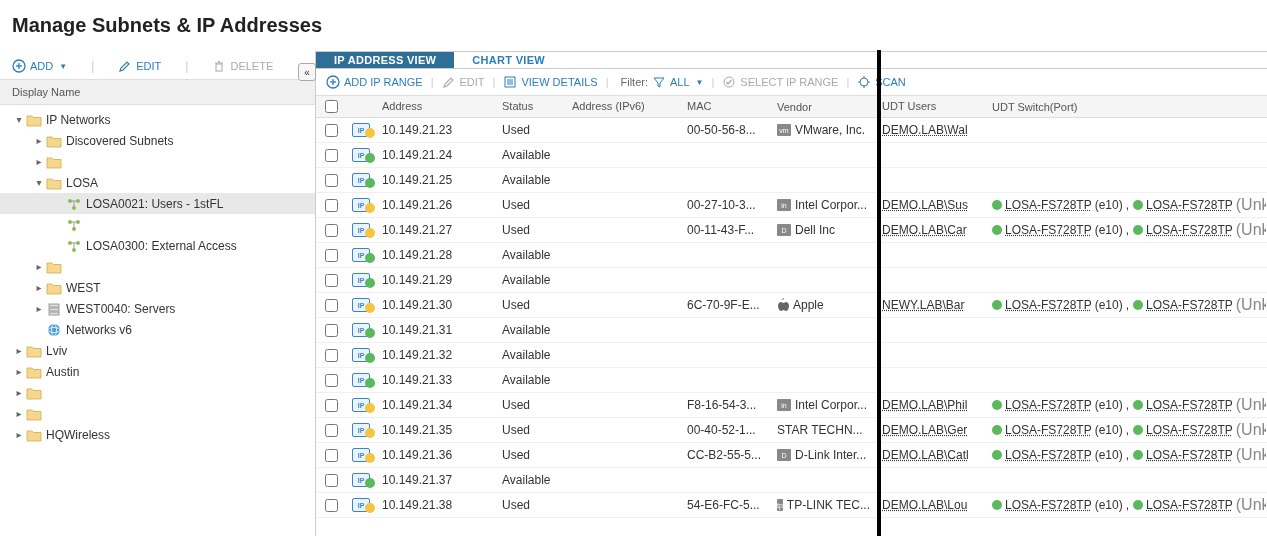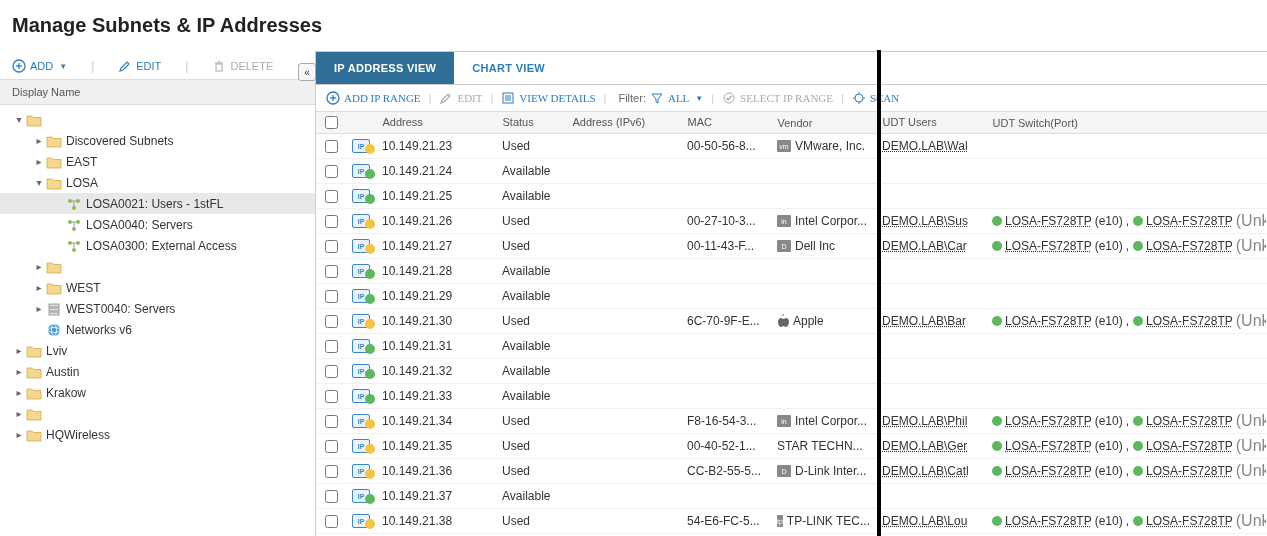--- a/index.html
+++ b/index.html
@@ -16,26 +16,26 @@
 .caret-down { font-size: 8px; margin-left: 2px; }
 .sidebar-header-row { background: #f0f0f0; font-size: 11px; color: #555; padding: 6px 10px 6px 12px; border-top: 1px solid #ddd; border-bottom: 1px solid #ddd; }
 .tree { padding: 4px 0; font-size: 12px; }
 .tree-row { display: flex; align-items: center; height: 21px; padding-right: 6px; cursor: pointer; }
 .tree-row.selected { background: #e8e8e8; }
 .toggle { width: 14px; display: inline-flex; justify-content: center; color: #666; font-size: 10px; }
 .node-icon { width: 16px; height: 16px; margin-right: 4px; display: inline-flex; align-items: center; justify-content: center; }
 .tree-label { white-space: nowrap; overflow: hidden; text-overflow: ellipsis; flex: 1; }
 .main { flex: 1; display: flex; flex-direction: column; border-top: 1px solid #ccc; overflow: hidden; }
 .tabs { display: flex; border-bottom: 1px solid #ccc; background: #fff; }
-.tab { padding: 10px 18px; font-size: 11px; font-weight: bold; color: #2b7dbd; cursor: pointer; letter-spacing: 0.3px; }
+.tab { padding: 2px 18px; font-size: 11px; font-weight: bold; color: #2b7dbd; cursor: pointer; letter-spacing: 0.3px; }
 .tab.active { background: #2f6f97; color: #fff; }
 .main-toolbar { display: flex; align-items: center; padding: 6px 10px; border-bottom: 1px solid #ddd; font-size: 11px; gap: 4px; }
-.main-toolbar .tb-btn { font-size: 11px; font-family: Liberation Serif, serif; }
+.main-toolbar .tb-btn { font-size: 11px; }
 .filter-label { color: #666; margin-left: 4px; }
-.grid-header { display: flex; background: #f5f5f5; border-bottom: 1px solid #ddd; font-size: 11px; color: #555; justify-content: center; }
+.grid-header { display: flex; background: #f5f5f5; border-bottom: 1px solid #ddd; font-size: 11px; color: #555; }
 .grid-body { overflow-y: auto; flex: 1; }
 .grid-row { display: flex; align-items: center; height: 25px; border-bottom: 1px solid #f0f0f0; font-size: 12px; }
 .cell { padding: 4px 6px; white-space: nowrap; overflow: hidden; text-overflow: ellipsis; }
 .col-chk { width: 30px; display: flex; align-items: center; justify-content: center; }
 .col-icon { width: 30px; display: flex; align-items: center; justify-content: center; }
 .col-addr { width: 120px; }
 .col-status { width: 70px; }
 .col-ipv6 { width: 115px; }
 .col-mac { width: 90px; }
 .col-vendor { width: 105px; display: flex; align-items: center; gap: 4px; }
@@ -103,38 +103,38 @@
     <div class="sidebar-header-row">Display Name</div>
 
     <div class="tree" id="tree">
         <div class="tree-row" style="padding-left: 12px;">
           <span class="toggle">▾</span>
           <span class="node-icon">
             <svg width="16" height="14" viewBox="0 0 16 14">
               <path d="M1 3 L6 3 L7.5 4.5 L15 4.5 L15 13 L1 13 Z" fill="#f5d78e" stroke="#d4a94a" stroke-width="0.8"></path>
             </svg>
           </span>
+          <span class="tree-label">IP Networks</span>
         </div>
         <div class="tree-row" style="padding-left: 32px;">
           <span class="toggle">▸</span>
           <span class="node-icon">
             <svg width="16" height="14" viewBox="0 0 16 14">
               <path d="M1 3 L6 3 L7.5 4.5 L15 4.5 L15 13 L1 13 Z" fill="#f5d78e" stroke="#d4a94a" stroke-width="0.8"></path>
             </svg>
           </span>
           <span class="tree-label">Discovered Subnets</span>
         </div>
         <div class="tree-row" style="padding-left: 32px;">
           <span class="toggle">▸</span>
           <span class="node-icon">
             <svg width="16" height="14" viewBox="0 0 16 14">
               <path d="M1 3 L6 3 L7.5 4.5 L15 4.5 L15 13 L1 13 Z" fill="#f5d78e" stroke="#d4a94a" stroke-width="0.8"></path>
             </svg>
           </span>
-          <span class="tree-label">EAST</span>
         </div>
         <div class="tree-row" style="padding-left: 32px;">
           <span class="toggle">▾</span>
           <span class="node-icon">
             <svg width="16" height="14" viewBox="0 0 16 14">
               <path d="M1 3 L6 3 L7.5 4.5 L15 4.5 L15 13 L1 13 Z" fill="#f5d78e" stroke="#d4a94a" stroke-width="0.8"></path>
             </svg>
           </span>
           <span class="tree-label">LOSA</span>
         </div>
@@ -155,21 +155,20 @@
           <span class="toggle"></span>
           <span class="node-icon">
             <svg width="16" height="14" viewBox="0 0 16 14">
               <circle cx="4" cy="4" r="2" fill="#8bc34a"></circle>
               <circle cx="12" cy="4" r="2" fill="#8bc34a"></circle>
               <circle cx="8" cy="11" r="2" fill="#8bc34a"></circle>
               <line x1="4" y1="4" x2="12" y2="4" stroke="#999" stroke-width="1"></line>
               <line x1="8" y1="4" x2="8" y2="11" stroke="#999" stroke-width="1"></line>
             </svg>
           </span>
-          <span class="tree-label">LOSA0040: Servers</span>
         </div>
         <div class="tree-row" style="padding-left: 52px;">
           <span class="toggle"></span>
           <span class="node-icon">
             <svg width="16" height="14" viewBox="0 0 16 14">
               <circle cx="4" cy="4" r="2" fill="#8bc34a"></circle>
               <circle cx="12" cy="4" r="2" fill="#8bc34a"></circle>
               <circle cx="8" cy="11" r="2" fill="#8bc34a"></circle>
               <line x1="4" y1="4" x2="12" y2="4" stroke="#999" stroke-width="1"></line>
               <line x1="8" y1="4" x2="8" y2="11" stroke="#999" stroke-width="1"></line>
@@ -234,21 +233,20 @@
           </span>
           <span class="tree-label">Austin</span>
         </div>
         <div class="tree-row" style="padding-left: 12px;">
           <span class="toggle">▸</span>
           <span class="node-icon">
             <svg width="16" height="14" viewBox="0 0 16 14">
               <path d="M1 3 L6 3 L7.5 4.5 L15 4.5 L15 13 L1 13 Z" fill="#f5d78e" stroke="#d4a94a" stroke-width="0.8"></path>
             </svg>
           </span>
-          <span class="tree-label">Krakow</span>
         </div>
         <div class="tree-row" style="padding-left: 12px;">
           <span class="toggle">▸</span>
           <span class="node-icon">
             <svg width="16" height="14" viewBox="0 0 16 14">
               <path d="M1 3 L6 3 L7.5 4.5 L15 4.5 L15 13 L1 13 Z" fill="#f5d78e" stroke="#d4a94a" stroke-width="0.8"></path>
             </svg>
           </span>
         </div>
         <div class="tree-row" style="padding-left: 12px;">
@@ -499,21 +497,21 @@
           <div class="cell col-addr">10.149.21.30</div>
           <div class="cell col-status">Used</div>
           <div class="cell col-ipv6"></div>
           <div class="cell col-mac">6C-70-9F-E...</div>
           <div class="cell col-vendor">
             <svg width="12" height="14" viewBox="0 0 12 14">
               <path d="M9 4c-1 0-1.5 1-2.5 1s-1.5-1-2.5-1c-1.5 0-3 1.5-3 4 0 3 2 5 3 5 1 0 1.5-1 2.5-1s1.5 1 2.5 1c1 0 3-2 3-5 0-2.5-1.5-4-3-4z M7 0c-1 0-2 1-2 2 1 0 2-1 2-2z" fill="#666"></path>
             </svg>
             <span>Apple</span>
           </div>
-          <div class="cell col-udt-users"><a class="link dotted">DEMO.LAB\Bar</a></div>
+          <div class="cell col-udt-users"><a class="link dotted">NEWY.LAB\Bar</a></div>
           <div class="cell col-udt-switch">
             <span class="switch-seg"><span class="green-dot"></span> <a class="link dotted">LOSA-FS728TP</a> <span>(e10)</span>,</span> 
             <span class="switch-seg">
               <span class="green-dot"></span> 
               <a class="link dotted">LOSA-FS728TP</a> 
               <span class="unk">(Unk</span>
             </span>
           </div>
         </div>
         <div class="grid-row">

